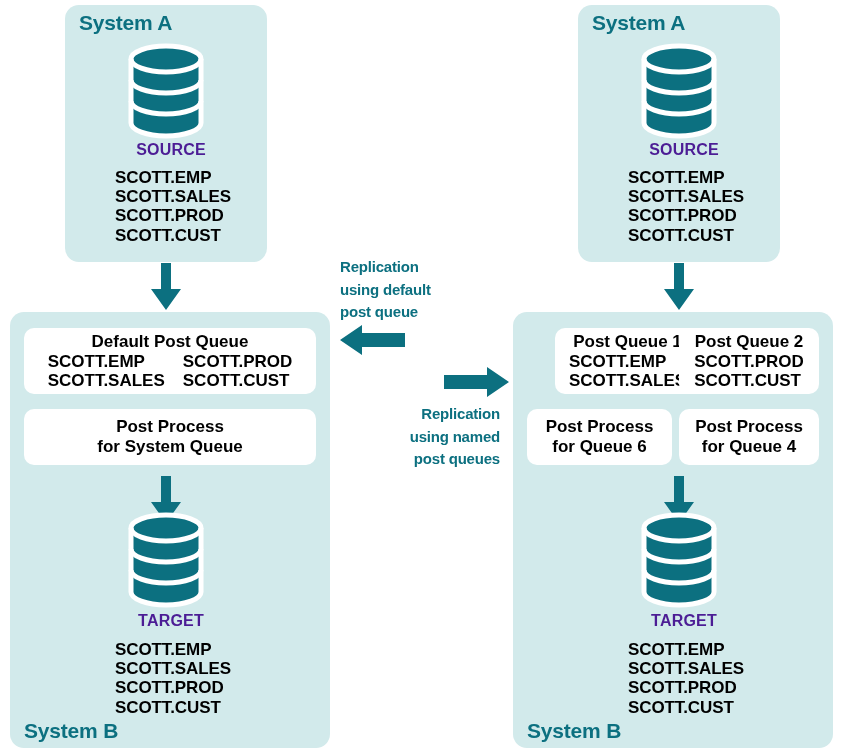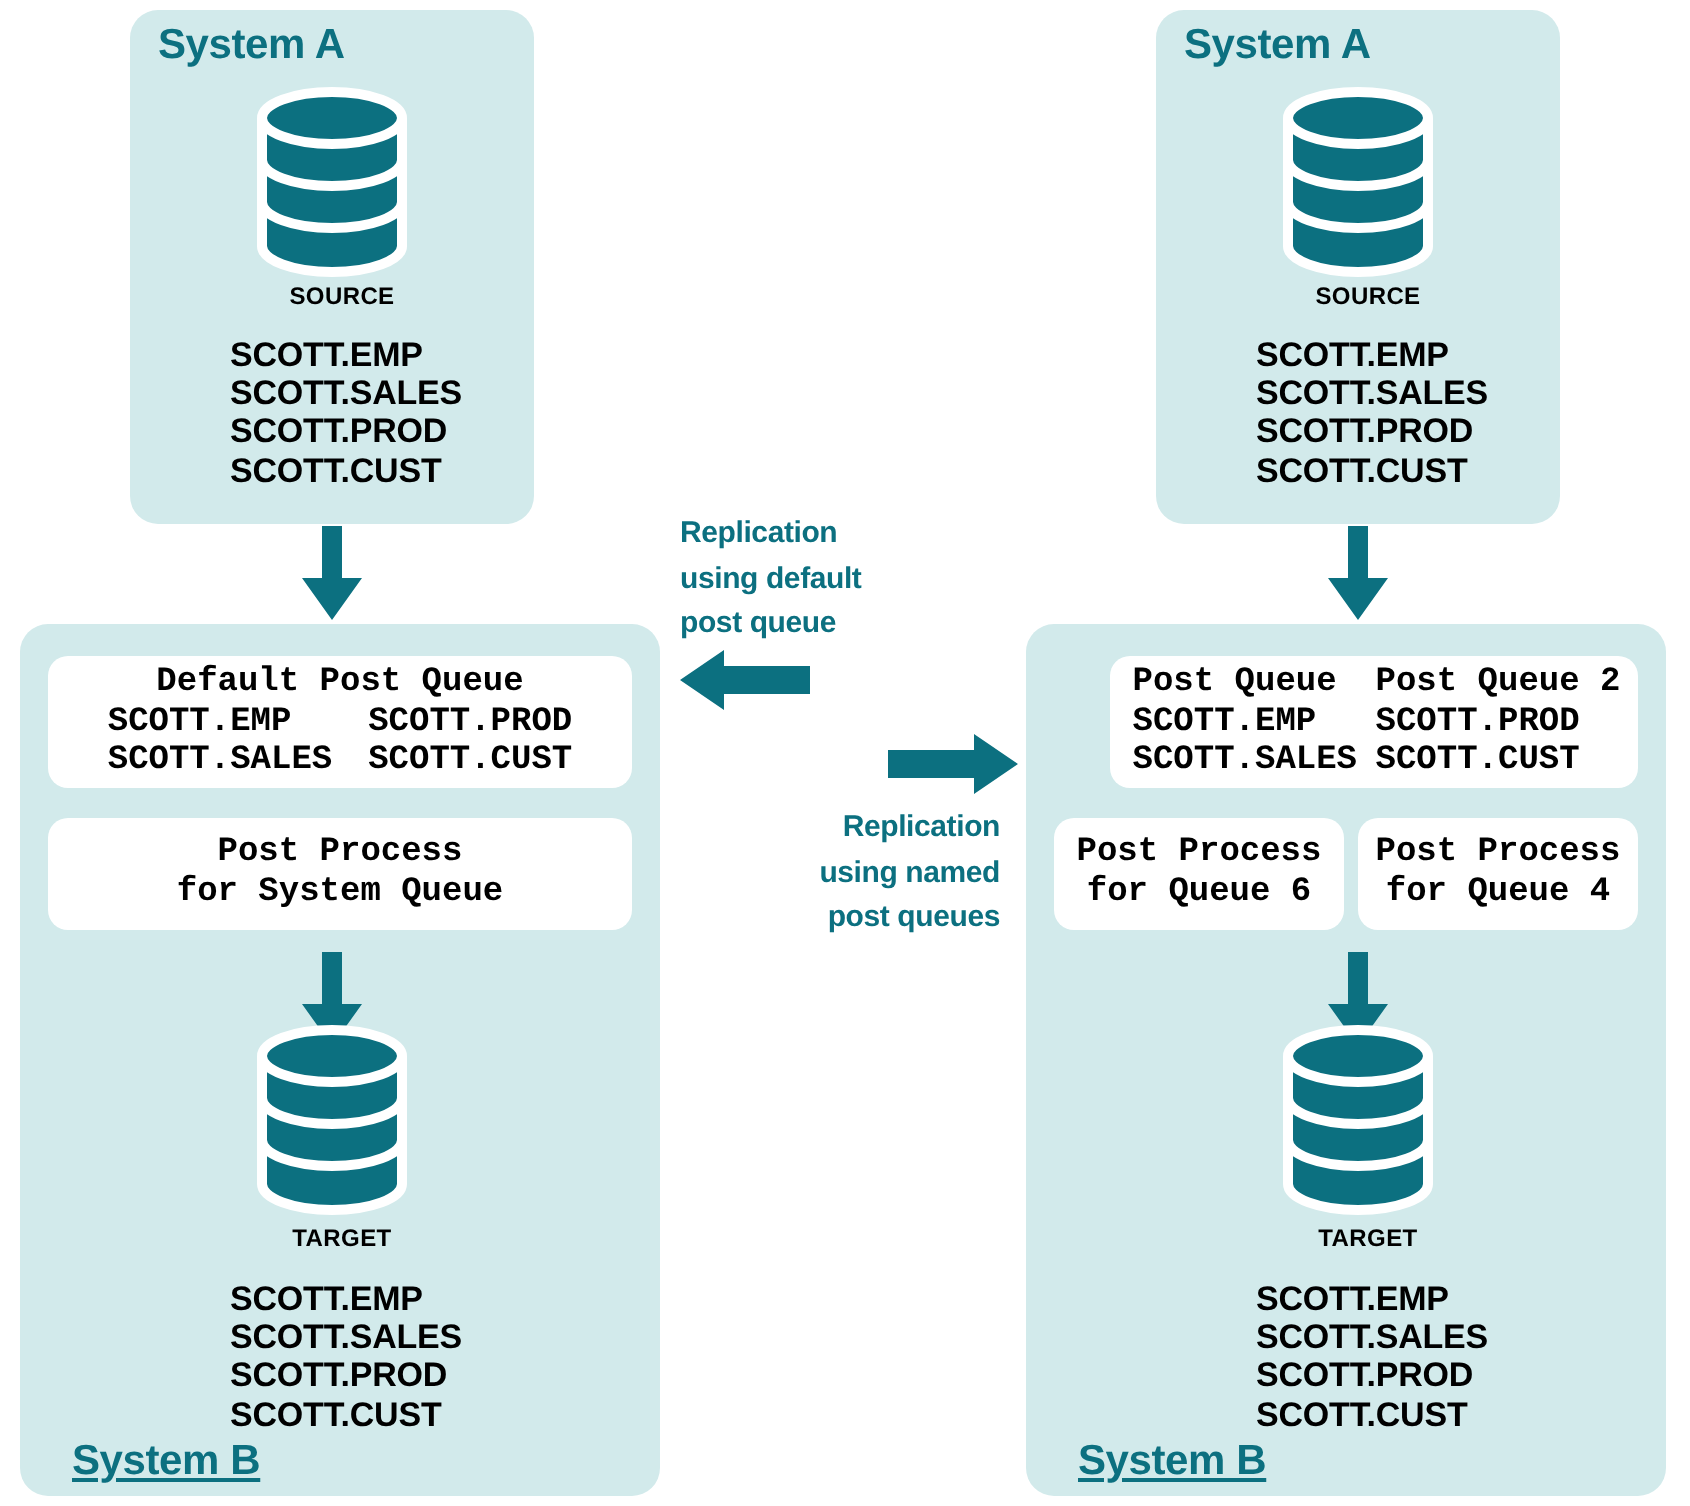--- a/index.html
+++ b/index.html
@@ -35,37 +35,37 @@
 
   .system-label {
     position: absolute;
     color: #0c7080;
     font-size: 21px;
     font-weight: bold;
     letter-spacing: -0.2px;
     white-space: nowrap;
   }
   .sys-a-label { left: 14px; top: 6px; }
-  .sys-b-label { left: 26px; bottom: 5px; text-decoration: underline; }
+  .sys-b-label { left: 14px; bottom: 5px; }
 
   
   .db {
     position: absolute;
     width: 82px;
     height: 96px;
   }
   .db svg { display: block; width: 82px; height: 96px; }
 
   .db-caption {
     position: absolute;
     width: 210px;
     text-align: center;
-    font-size: 12px;
-    font-weight: bold;
-    color: #000000;
+    font-size: 16px;
+    font-weight: bold;
+    color: #4c1d95;
     letter-spacing: 0.2px;
   }
   .table-list {
     position: absolute;
     font-size: 17px;
     font-weight: bold;
     color: #000000;
     line-height: 19.2px;
     white-space: nowrap;
     letter-spacing: -0.1px;
@@ -74,21 +74,20 @@
   
   .wbox {
     position: absolute;
     background: #ffffff;
     border-radius: 10px;
     box-sizing: border-box;
     display: flex;
     flex-direction: column;
     align-items: center;
     justify-content: center;
-    font-family: Liberation Mono, monospace;
   }
   .wbox-title {
     font-size: 17px;
     font-weight: bold;
     color: #000;
     line-height: 20px;
     white-space: nowrap;
   }
   .wbox-row {
     font-size: 17px;

